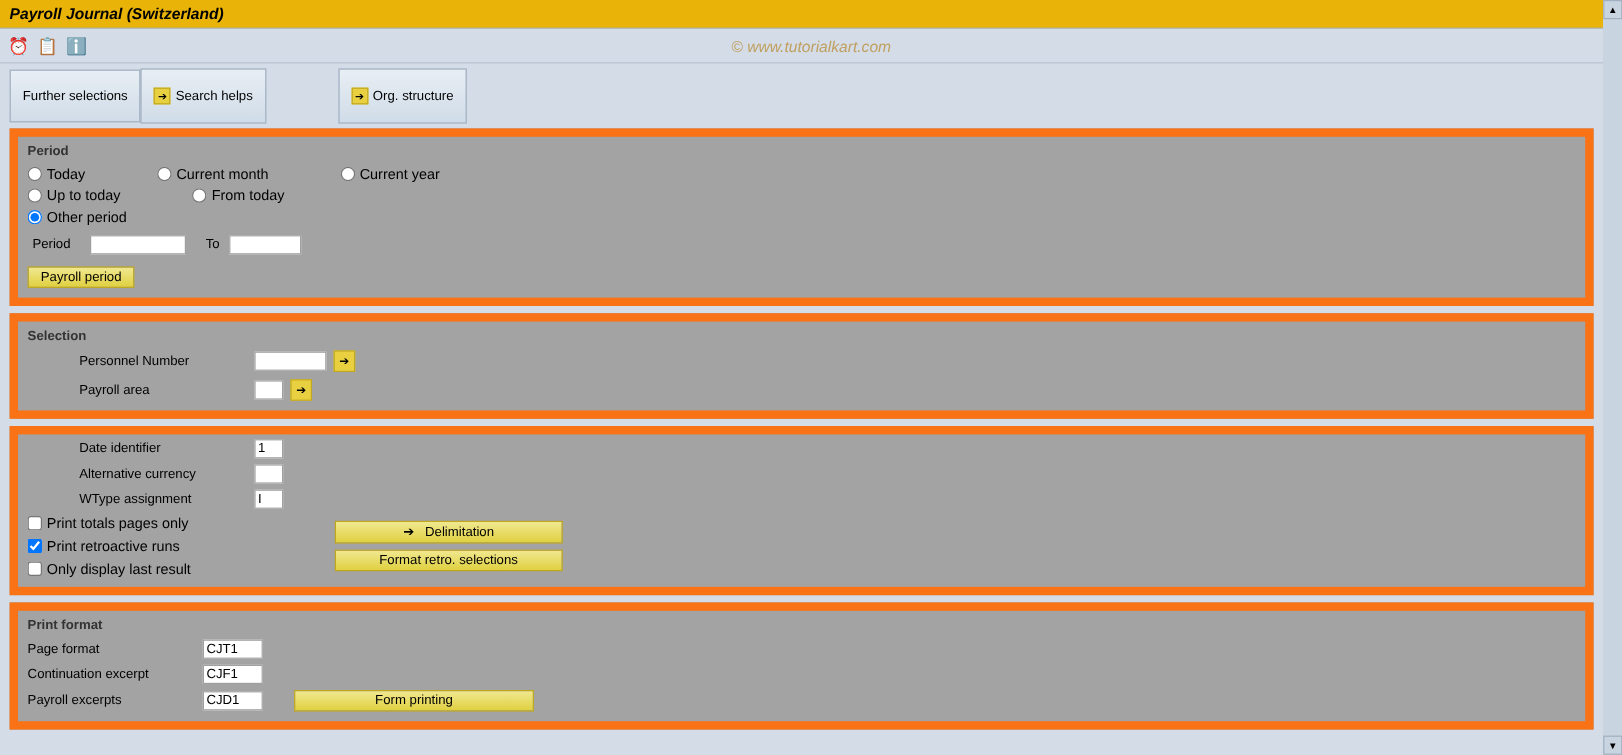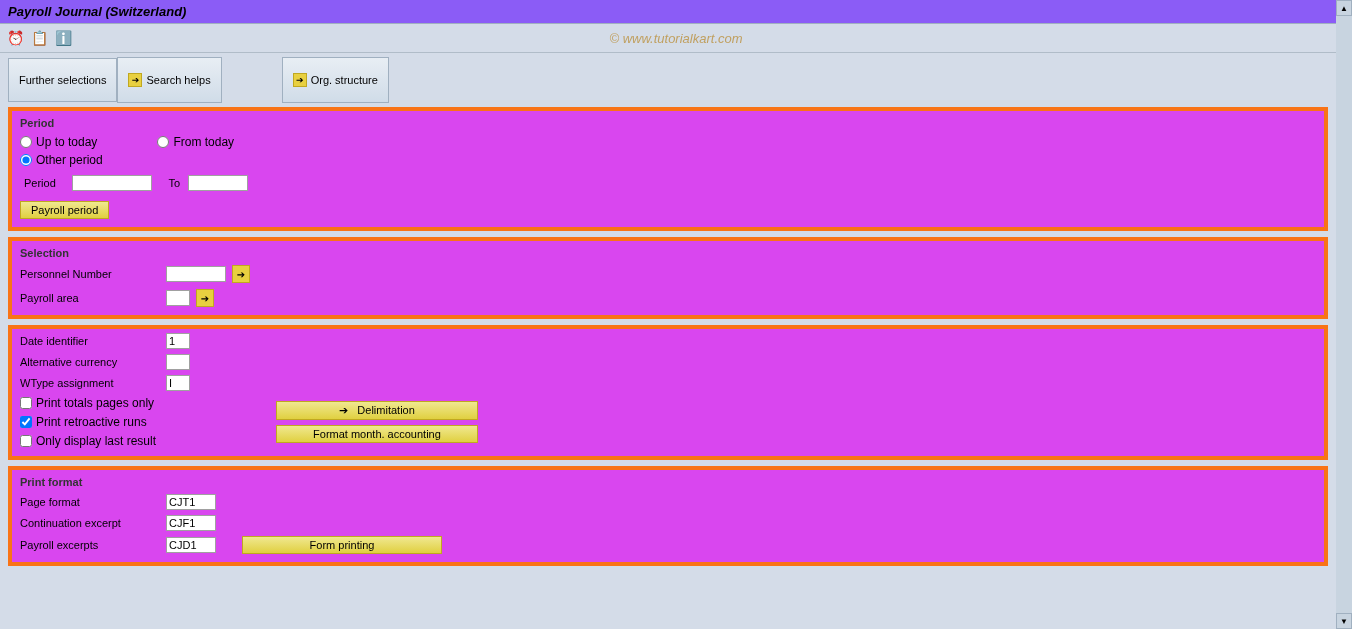--- a/index.html
+++ b/index.html
@@ -6,21 +6,21 @@
     body {
       font-family: Arial, sans-serif;
       font-size: 12px;
       background: #d4dce8;
       color: #000;
       width: 1352px;
       min-height: 629px;
       overflow: hidden;
     }
     .title-bar {
-      background: #8b5cf6;
+      background: #eab308;
       padding: 4px 8px;
       font-weight: bold;
       font-style: italic;
       font-size: 13px;
       border-bottom: 1px solid #a0b0c0;
     }
     .toolbar {
       background: #d4dce8;
       padding: 4px 6px;
       display: flex;
@@ -84,22 +84,22 @@
       width: 14px;
       height: 14px;
       background: #e8d040;
       border: 1px solid #c0a820;
       display: flex;
       align-items: center;
       justify-content: center;
       font-size: 9px;
     }
     .section-box {
-      border: 4px solid #f97316;
-      background: #d946ef;
+      border: 7px solid #f97316;
+      background: #a3a3a3;
       margin-bottom: 6px;
       padding: 4px 8px 8px 8px;
     }
     .section-title {
       font-size: 11px;
       font-weight: bold;
       color: #333;
       margin-bottom: 6px;
       padding-top: 2px;
     }
@@ -154,20 +154,21 @@
     }
     .selection-grid {
       display: flex;
       flex-direction: column;
       gap: 6px;
     }
     .field-row {
       display: flex;
       align-items: center;
       gap: 6px;
+      margin-left: 43px;
     }
     .field-label {
       font-size: 11px;
       min-width: 140px;
     }
     .field-input-sm {
       border: 1px solid #a0a0a0;
       background: #fff;
       height: 16px;
       font-size: 11px;
@@ -273,20 +274,34 @@
     <button class="sap-button" style="margin-left:60px;">
       <span class="arrow-icon">➔</span>
       <span>Org. structure</span>
     </button>
   </div>
 
   <div class="section-box">
     <div class="section-title">Period</div>
     <div class="period-grid">
 
+      <div class="radio-row">
+        <label class="radio-item">
+          <input type="radio" name="period" class="radio-input" style="">
+          <span>Today</span>
+        </label>
+        <label class="radio-item">
+          <input type="radio" name="period" class="radio-input" style="">
+          <span>Current month</span>
+        </label>
+        <label class="radio-item">
+          <input type="radio" name="period" class="radio-input" style="">
+          <span>Current year</span>
+        </label>
+      </div>
 
       <div class="radio-row">
         <label class="radio-item">
           <input type="radio" name="period" class="radio-input" style="">
           <span>Up to today</span>
         </label>
         <label class="radio-item">
           <input type="radio" name="period" class="radio-input" style="">
           <span>From today</span>
         </label>
@@ -359,21 +374,21 @@
             <input type="checkbox" class="checkbox-input" style="">
             <span>Only display last result</span>
           </label>
         </div>
         <div style="display:flex;flex-direction:column;gap:5px;margin-left:80px;">
           <button class="yellow-btn">
             <span style="margin-right:6px;">➔</span>
             <span>Delimitation</span>
           </button>
           <button class="yellow-btn">
-            <span>Format month. accounting</span>
+            <span>Format retro. selections</span>
           </button>
         </div>
       </div>
     </div>
   </div>
 
   <div class="section-box">
     <div class="section-title">Print format</div>
     <div class="print-format-grid">
       <div class="pf-row">

